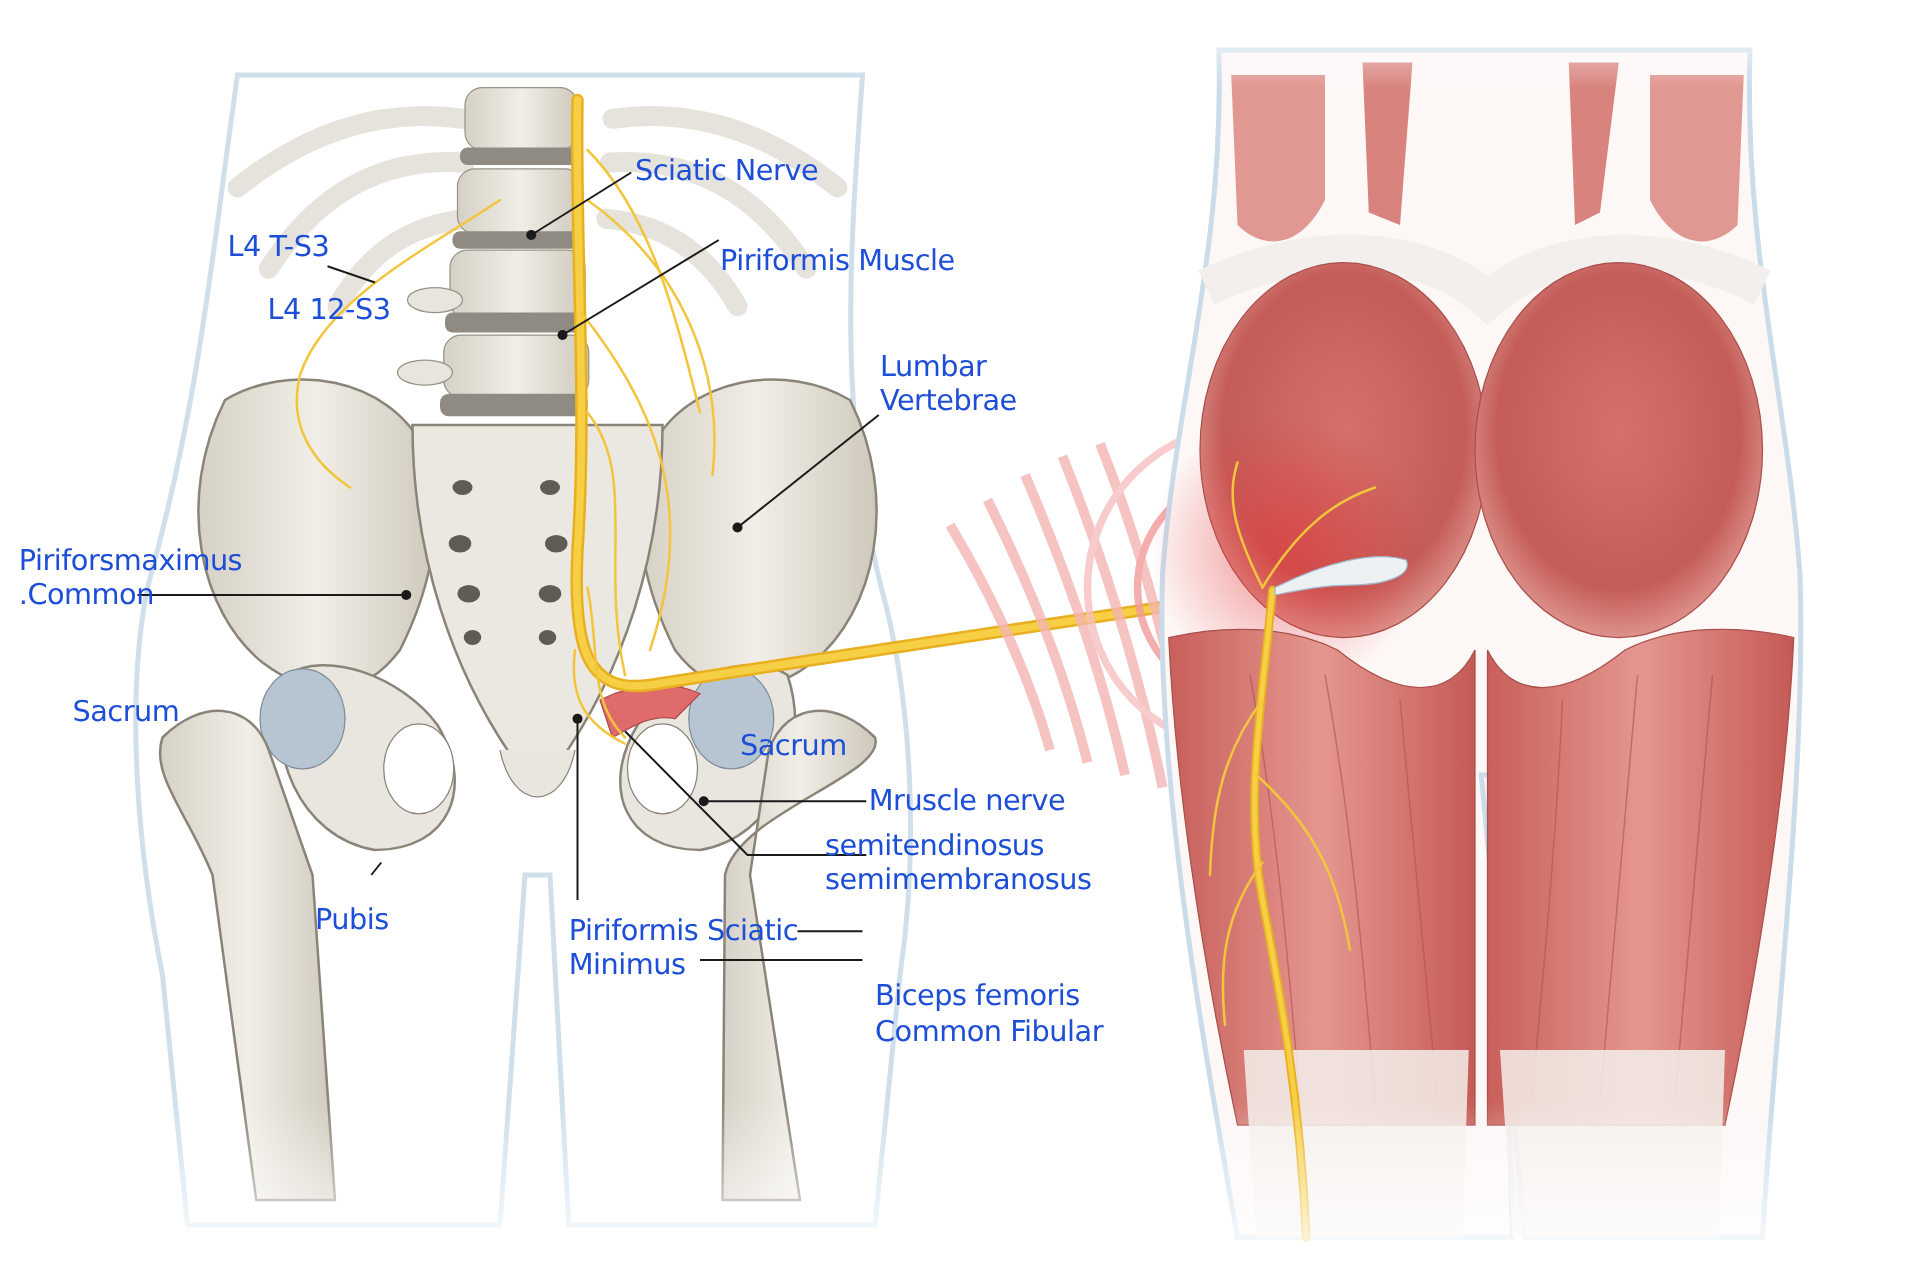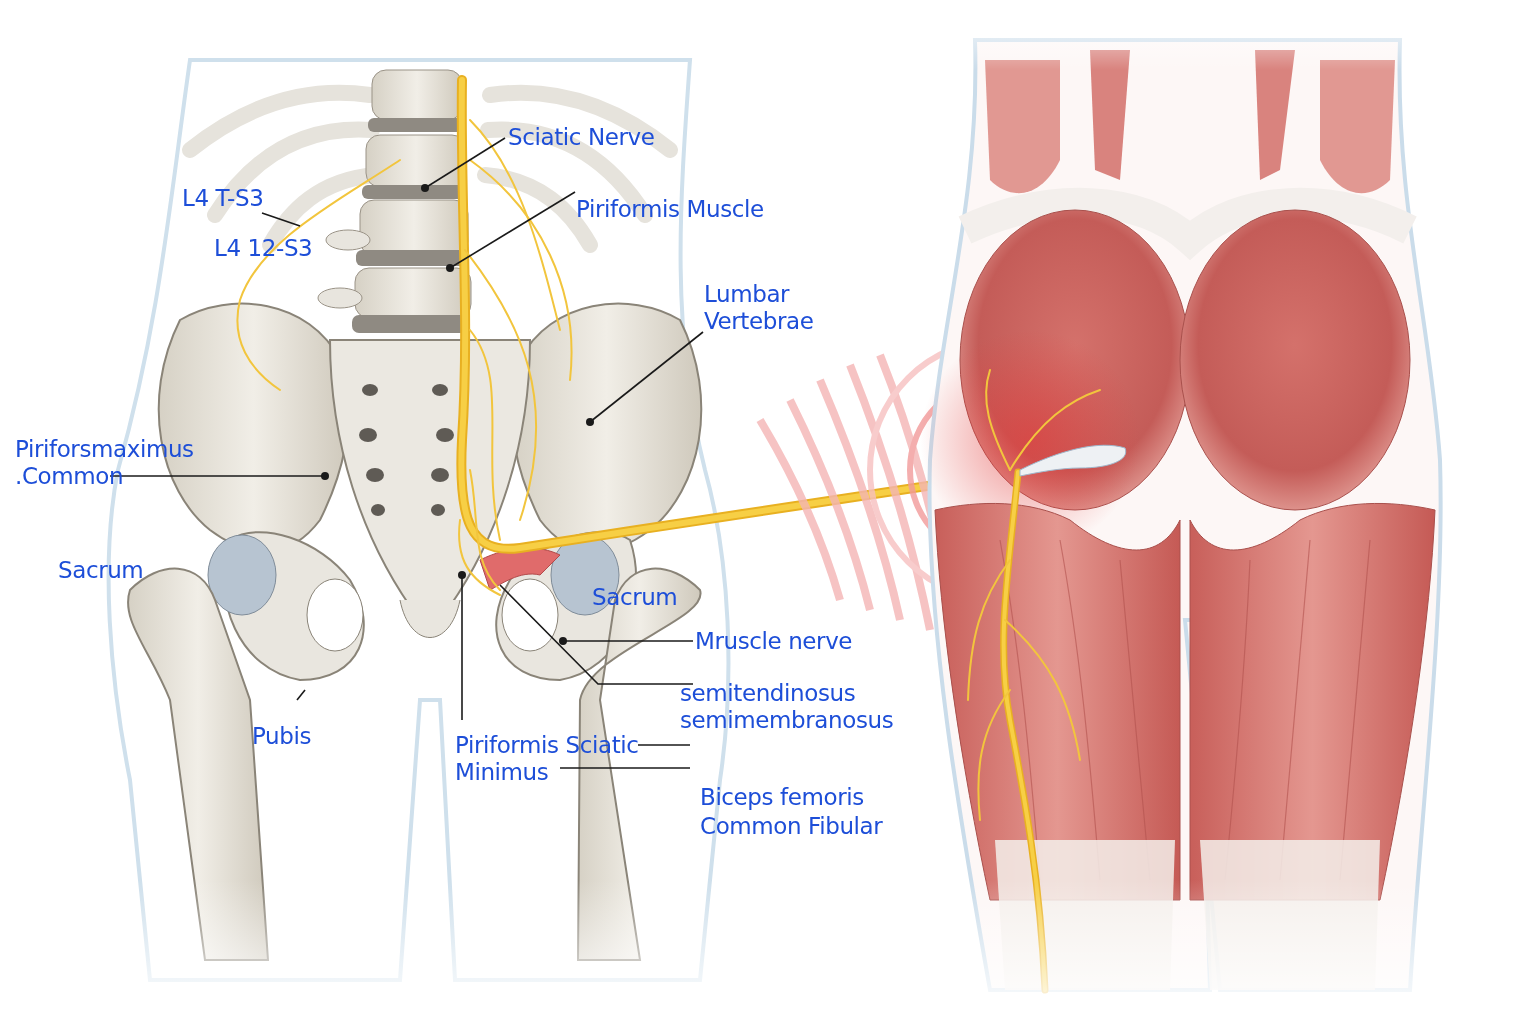--- a/index.html
+++ b/index.html
@@ -200,19 +200,19 @@
 <div class="label" style="left:576px;top:196px;">Piriformis Muscle</div>
 <div class="label" style="left:182px;top:185px;text-align:center;">L4 T-S3</div>
 <div class="label" style="left:186px;top:235px;margin-left:28px;">L4 12-S3</div>
 <div class="label ml" style="left:704px;top:281px;">Lumbar
 Vertebrae</div>
 <div class="label ml" style="left:15px;top:436px;">Piriforsmaximus
 .Common</div>
 <div class="label" style="left:58px;top:557px;">Sacrum</div>
 <div class="label" style="left:592px;top:584px;">Sacrum</div>
 <div class="label" style="left:695px;top:628px;">Mruscle nerve</div>
-<div class="label ml" style="left:680px;top:664px;margin-top:16px;">semitendinosus
+<div class="label ml" style="left:660px;top:664px;">semitendinosus
 semimembranosus</div>
 <div class="label" style="left:252px;top:723px;">Pubis</div>
 <div class="label ml" style="left:455px;top:732px;">Piriformis Sciatic
 Minimus</div>
 <div class="label" style="left:700px;top:765px;margin-top:48px;">Common Fibular</div>
 <div class="label" style="left:700px;top:784px;">Biceps femoris</div>
 
 </body></html>

